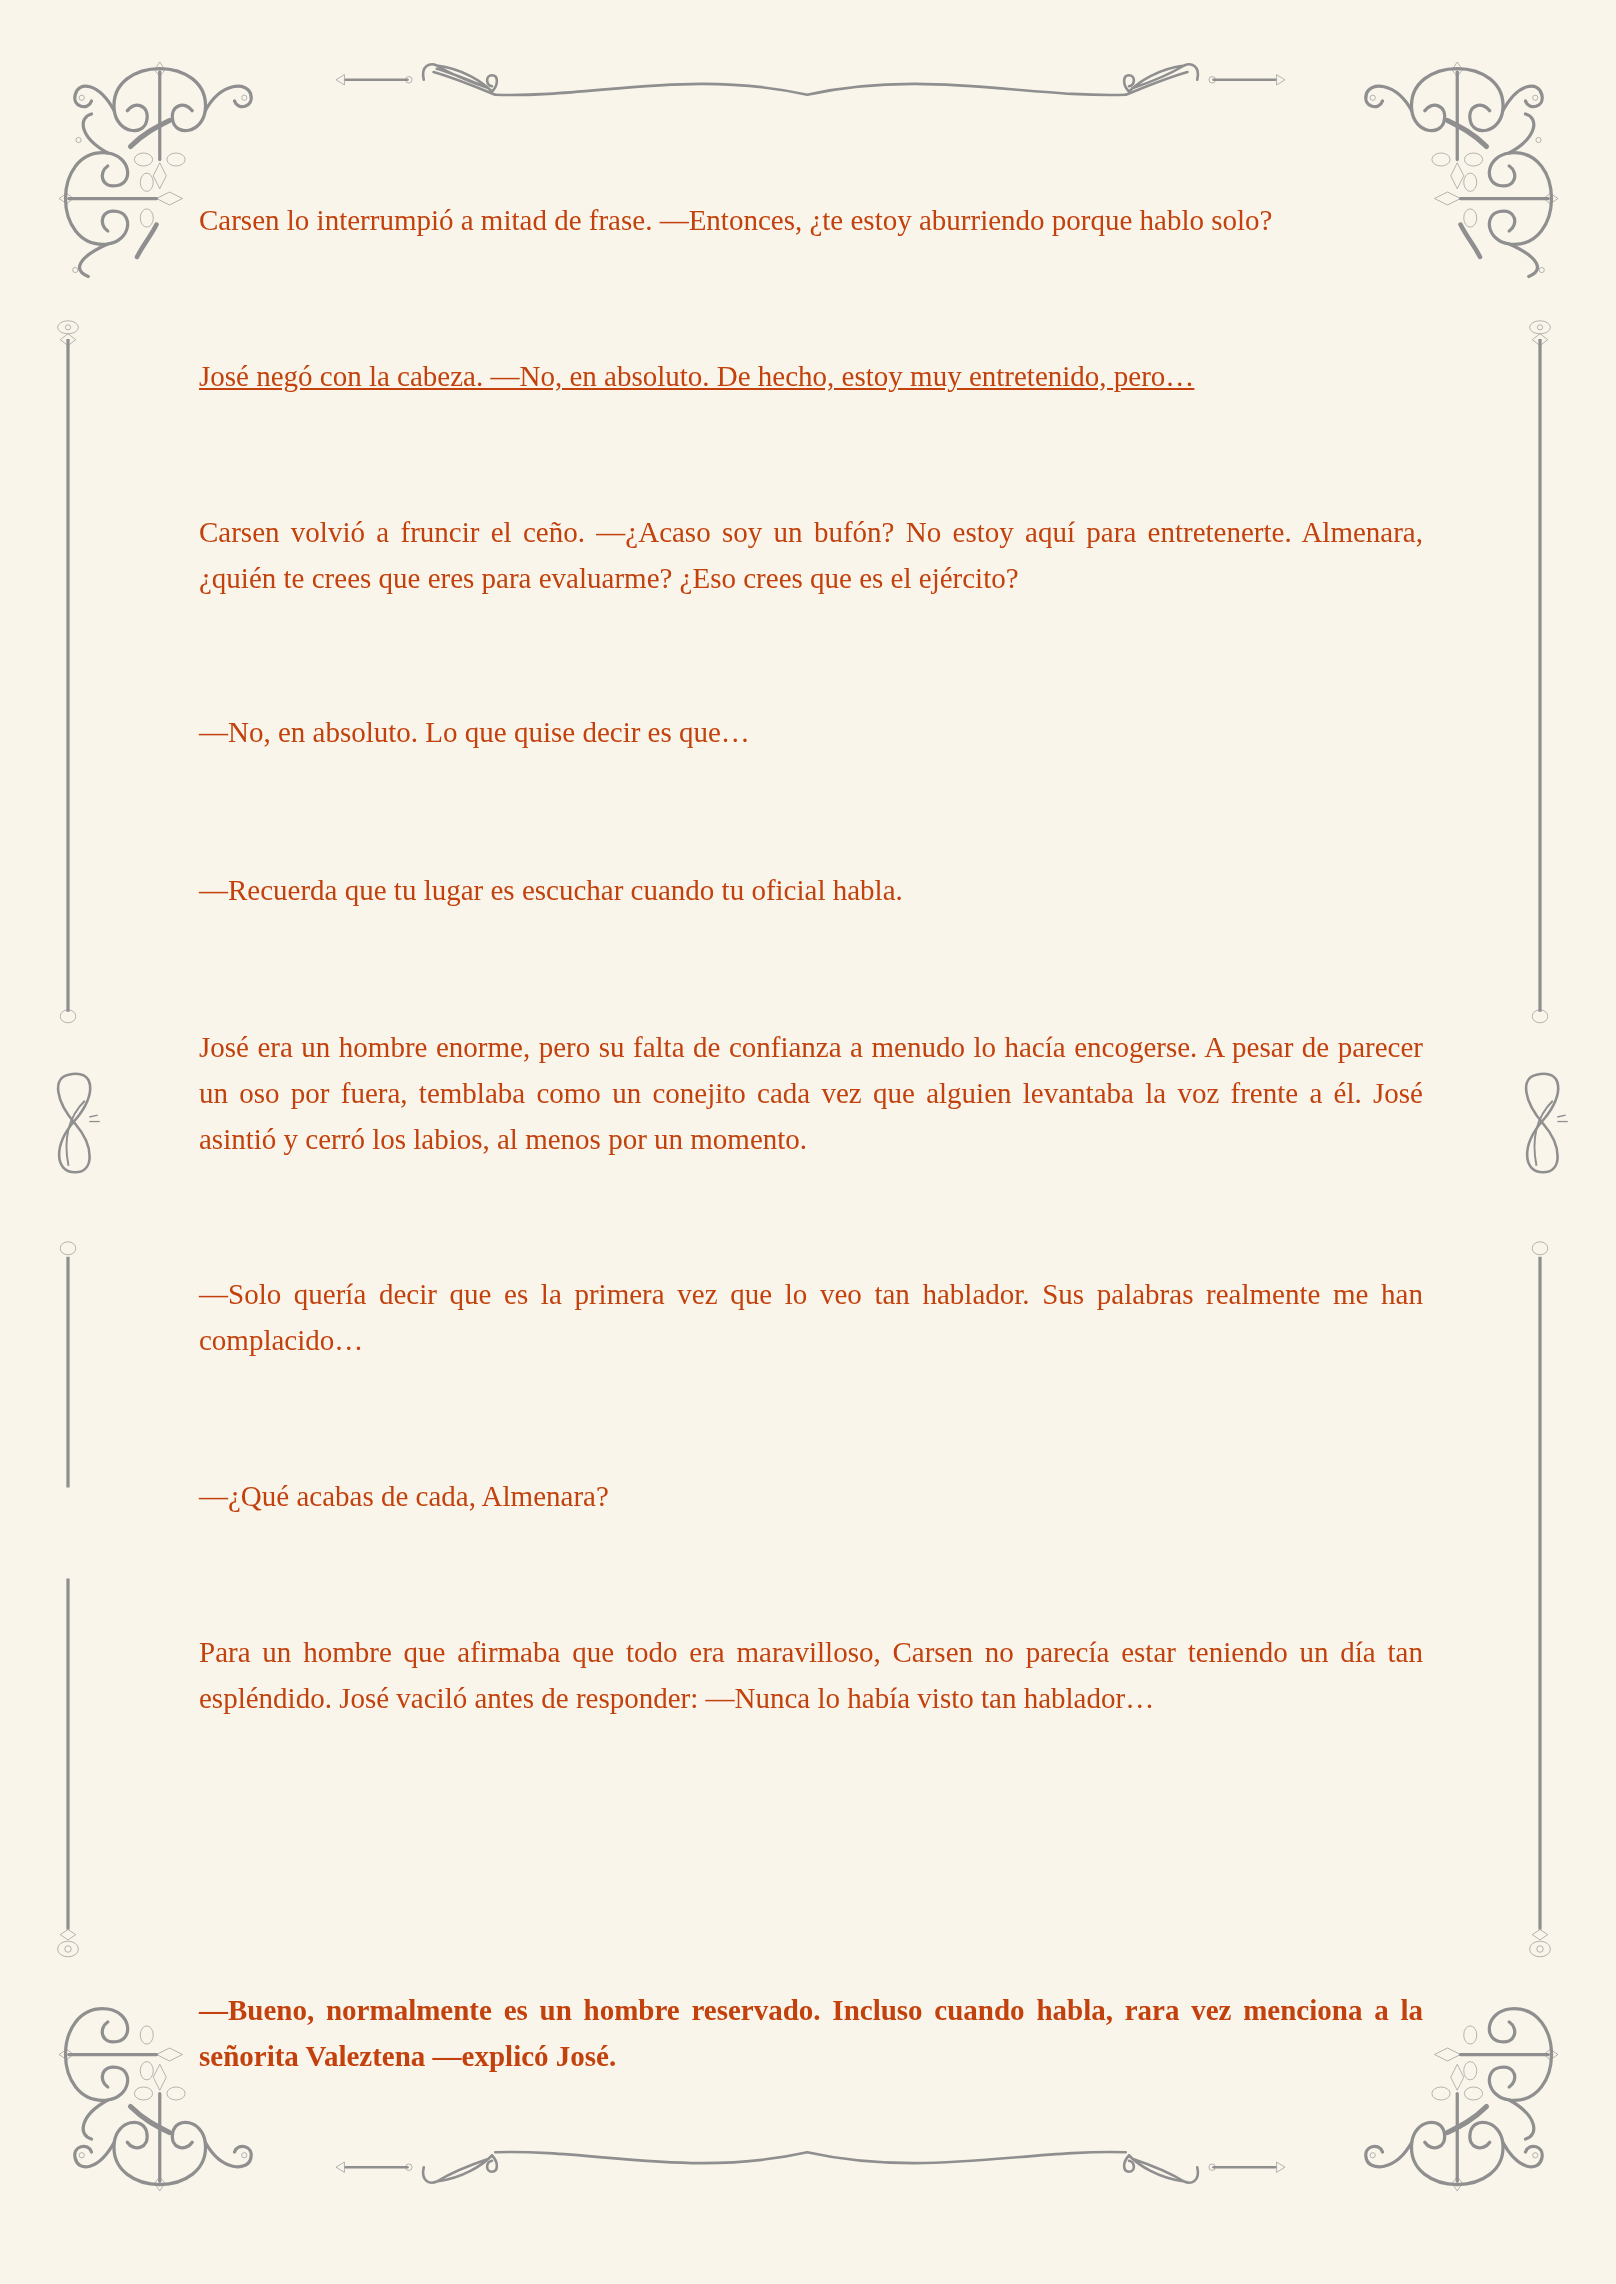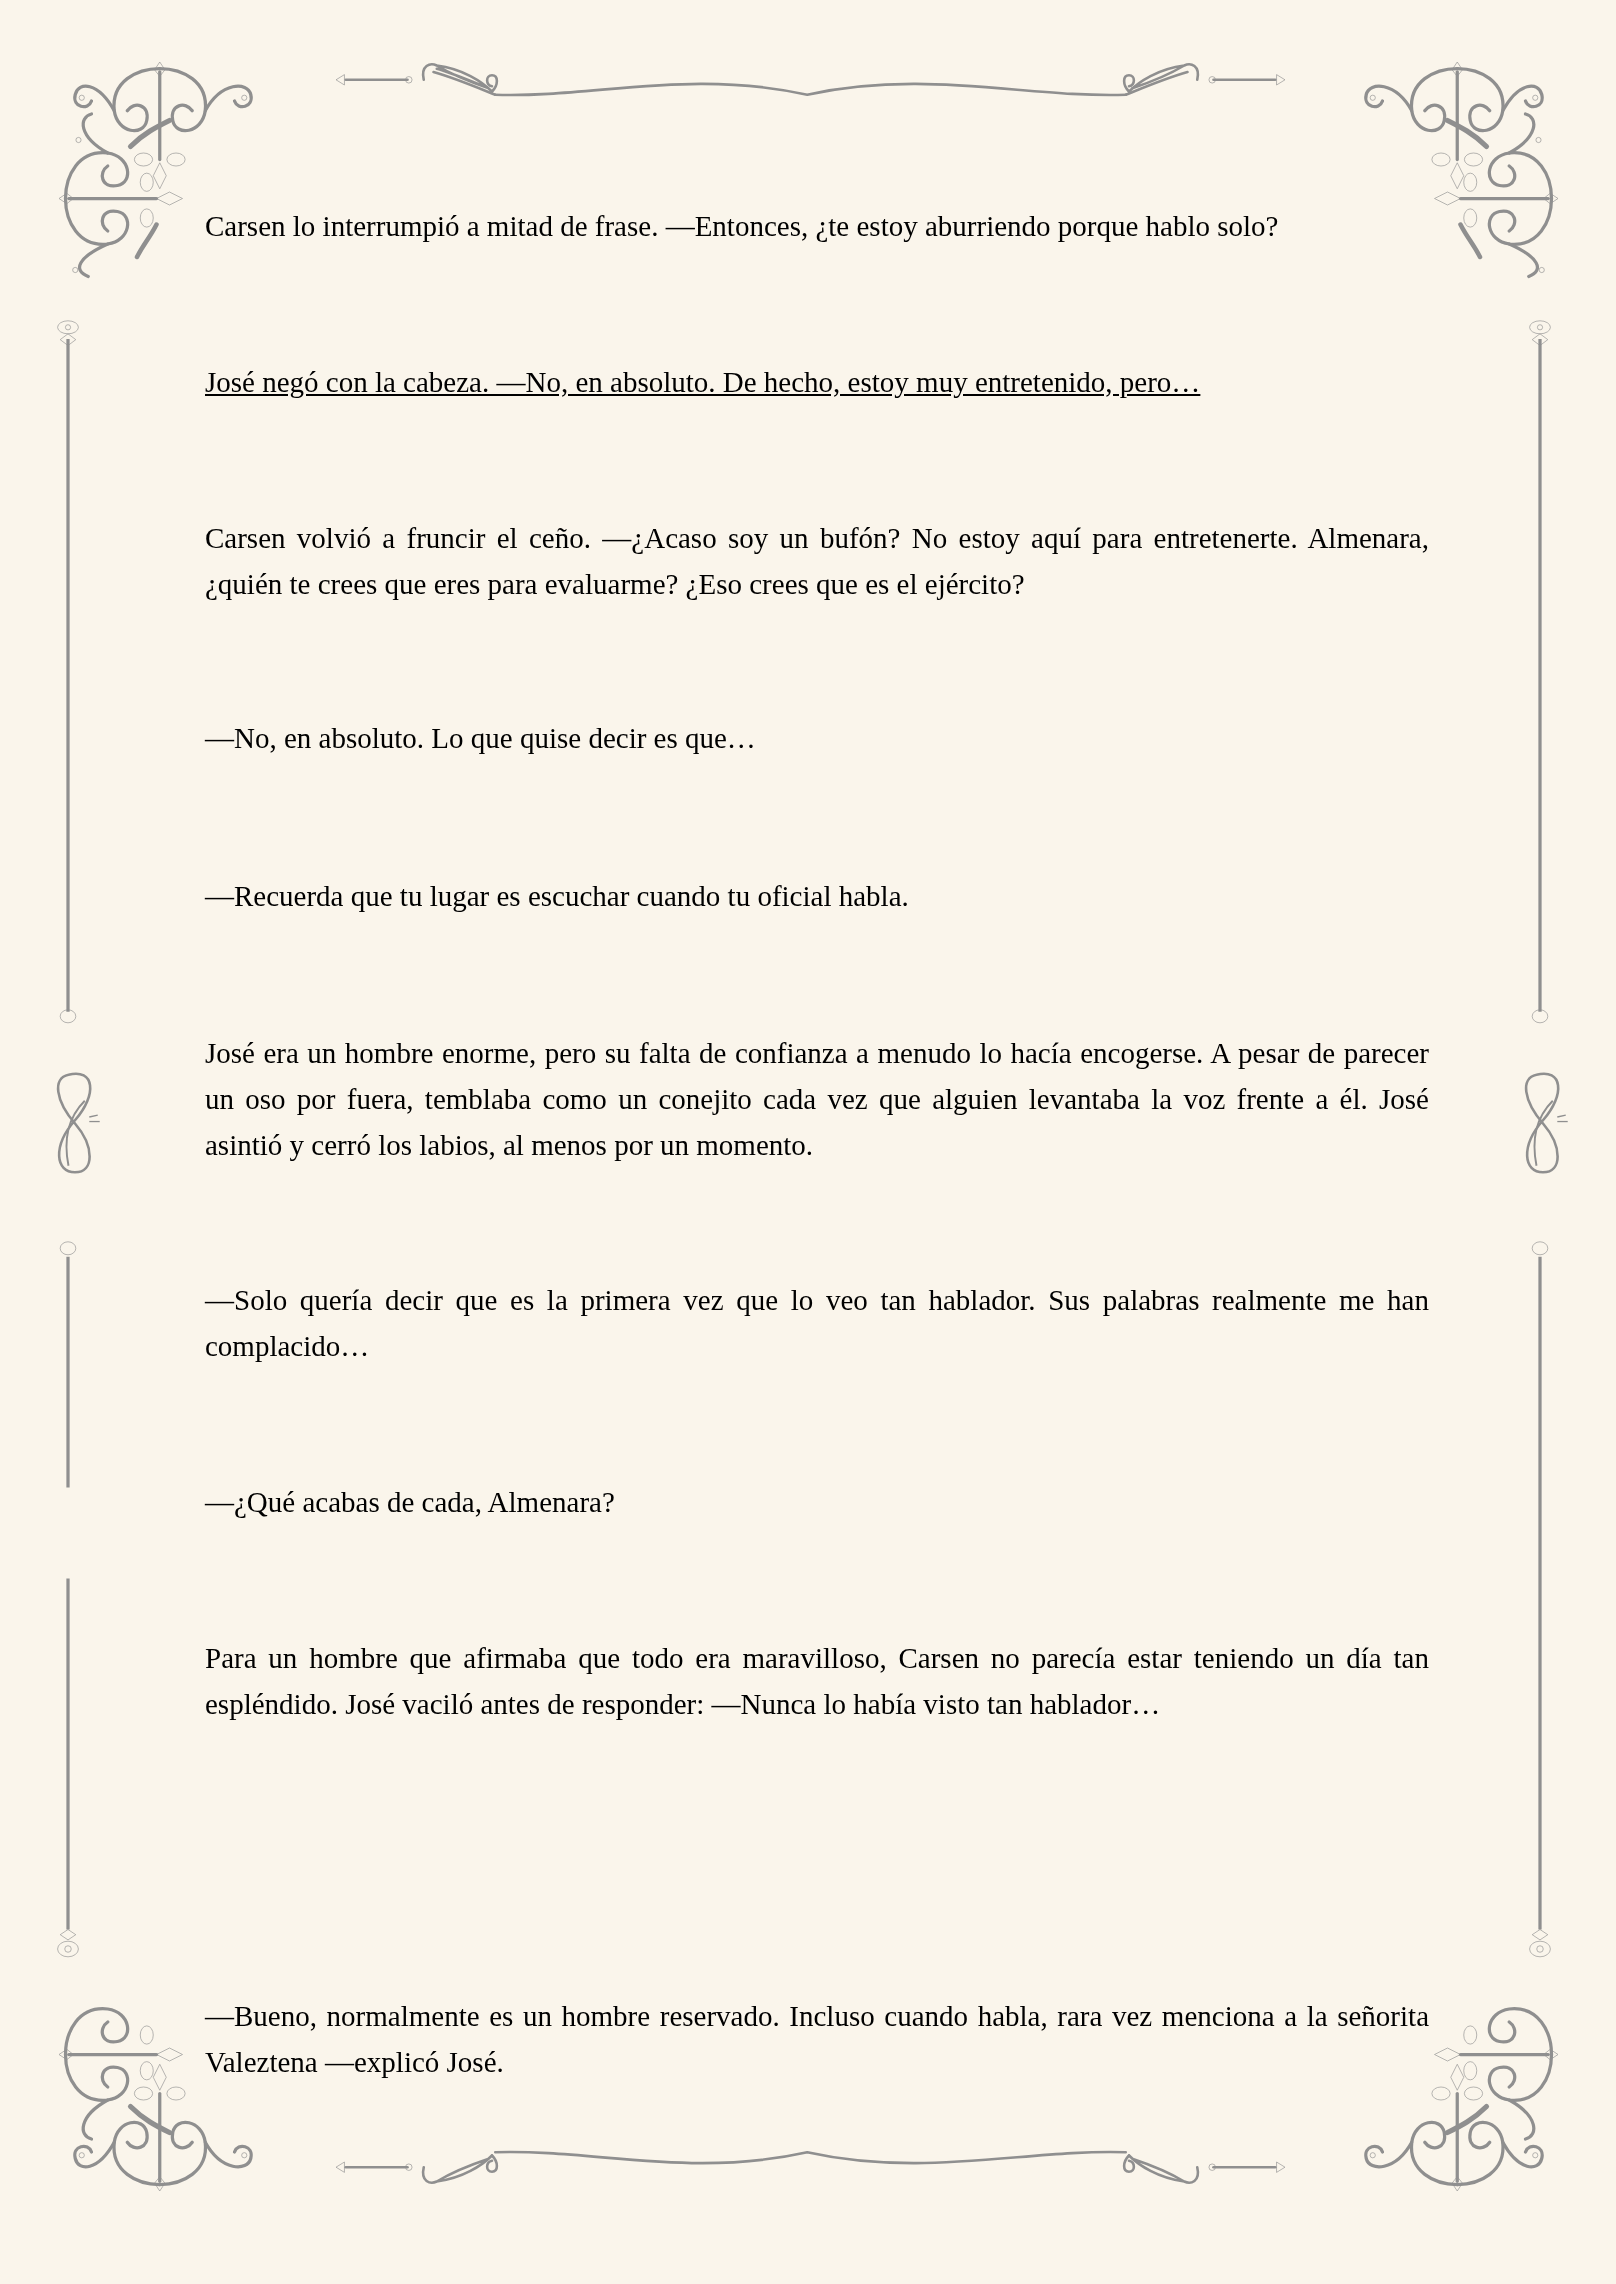--- a/index.html
+++ b/index.html
@@ -4,42 +4,42 @@
 <style>
   html, body { margin:0; padding:0; }
   body {
     width:1617px; height:2284px; position:relative; overflow:hidden;
     background:#FAF5EB;
     font-family:"Liberation Serif","DejaVu Serif",serif;
   }
   .page { position:absolute; left:0; top:0; width:1617px; height:2284px; }
   .text-block {
     position:absolute; left:195px; width:1224px;
-    font-size:29px; line-height:46px; color:#000000;
-    text-align:justify; margin:10px;
+    font-size:29px; line-height:46px; color:#c2410c;
+    text-align:justify; margin:4px;
   }
   .text-block.last { text-align-last:left; }
   svg.orn { position:absolute; overflow:visible; }
   .orn path, .orn line, .orn circle, .orn ellipse { stroke:#8F8F8F; fill:none; }
 </style>
 </head>
 <body>
 
 <div class="page">
 
   <p class="text-block last" style="top:193px;">Carsen lo interrumpió a mitad de frase. —Entonces, ¿te estoy aburriendo porque hablo solo?</p>
   <p class="text-block last" style="top:349px;text-decoration:underline;">José negó con la cabeza. —No, en absoluto. De hecho, estoy muy entretenido, pero…</p>
   <p class="text-block last" style="top:505px;">Carsen volvió a fruncir el ceño. —¿Acaso soy un bufón? No estoy aquí para entretenerte. Almenara, ¿quién te crees que eres para evaluarme? ¿Eso crees que es el ejército?</p>
   <p class="text-block last" style="top:705px;">—No, en absoluto. Lo que quise decir es que…</p>
   <p class="text-block last" style="top:863px;">—Recuerda que tu lugar es escuchar cuando tu oficial habla.</p>
   <p class="text-block last" style="top:1020px;">José era un hombre enorme, pero su falta de confianza a menudo lo hacía encogerse. A pesar de parecer un oso por fuera, temblaba como un conejito cada vez que alguien levantaba la voz frente a él. José asintió y cerró los labios, al menos por un momento.</p>
   <p class="text-block last" style="top:1267px;">—Solo quería decir que es la primera vez que lo veo tan hablador. Sus palabras realmente me han complacido…</p>
   <p class="text-block last" style="top:1469px;">—¿Qué acabas de cada, Almenara?</p>
   <p class="text-block last" style="top:1625px;">Para un hombre que afirmaba que todo era maravilloso, Carsen no parecía estar teniendo un día tan espléndido. José vaciló antes de responder: —Nunca lo había visto tan hablador…</p>
-  <p class="text-block last" style="top:1983px;">—Bueno, normalmente es un hombre reservado. Incluso cuando habla, rara vez menciona a la señorita Valeztena —explicó José.</p>
+  <p class="text-block last" style="top:1983px;font-weight:bold;">—Bueno, normalmente es un hombre reservado. Incluso cuando habla, rara vez menciona a la señorita Valeztena —explicó José.</p>
 
   <svg class="orn" style="left:59px;top:62px;" width="208" height="195" viewBox="0 0 320 300">
     <g stroke-width="5" stroke-linecap="round">
       <path d="M155 10 C120 10 80 30 85 75 C90 110 130 115 135 90 C140 65 115 60 105 75"></path>
       <path d="M155 10 C190 10 230 30 225 75 C220 110 180 115 175 90 C170 65 195 60 205 75"></path>
       <path d="M155 15 L155 150"></path>
       <path d="M85 75 C60 30 30 30 25 50 C20 70 45 75 50 60"></path>
       <path d="M225 75 C250 30 290 30 295 50 C300 70 275 75 270 60"></path>
       <path d="M10 210 C10 175 30 135 75 140 C110 145 115 185 90 190 C65 195 60 170 75 160"></path>
       <path d="M10 210 C10 245 30 285 75 280 C110 275 115 235 90 230 C65 225 60 250 75 260"></path>

